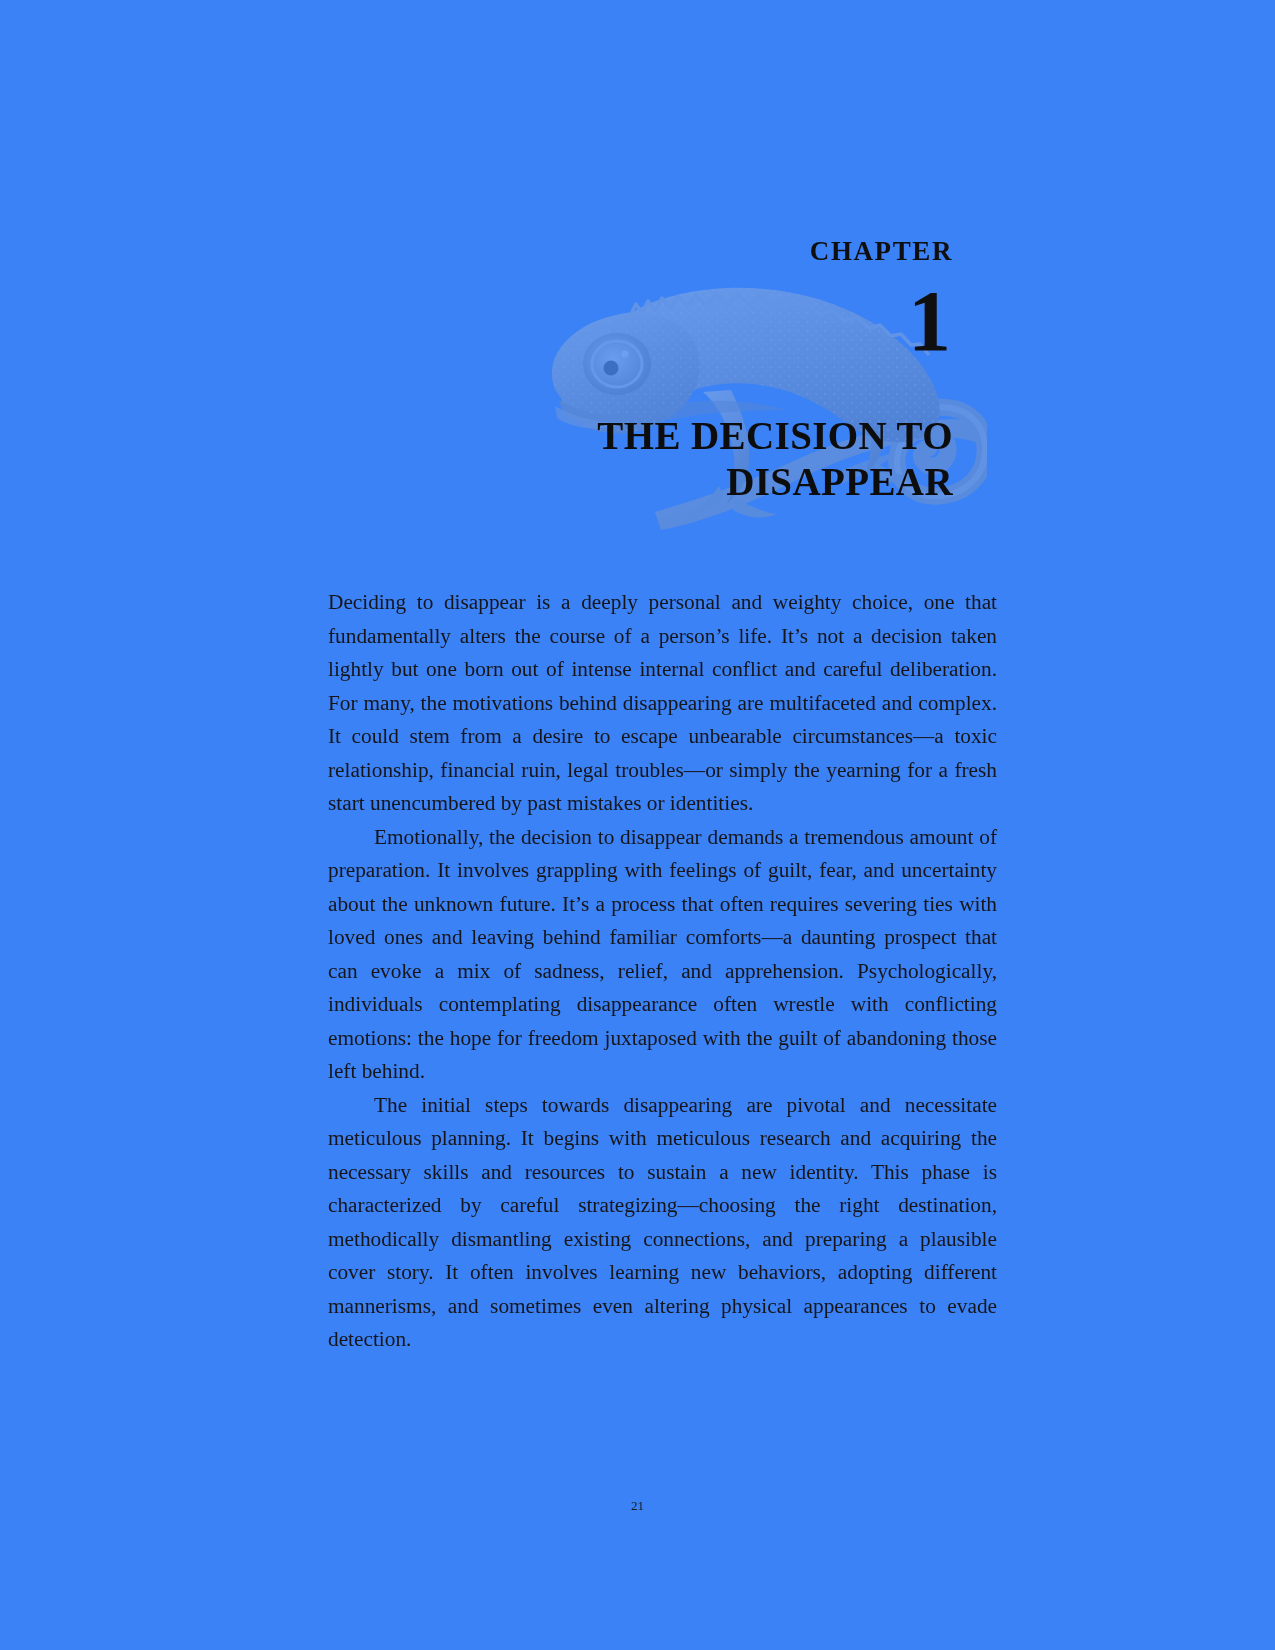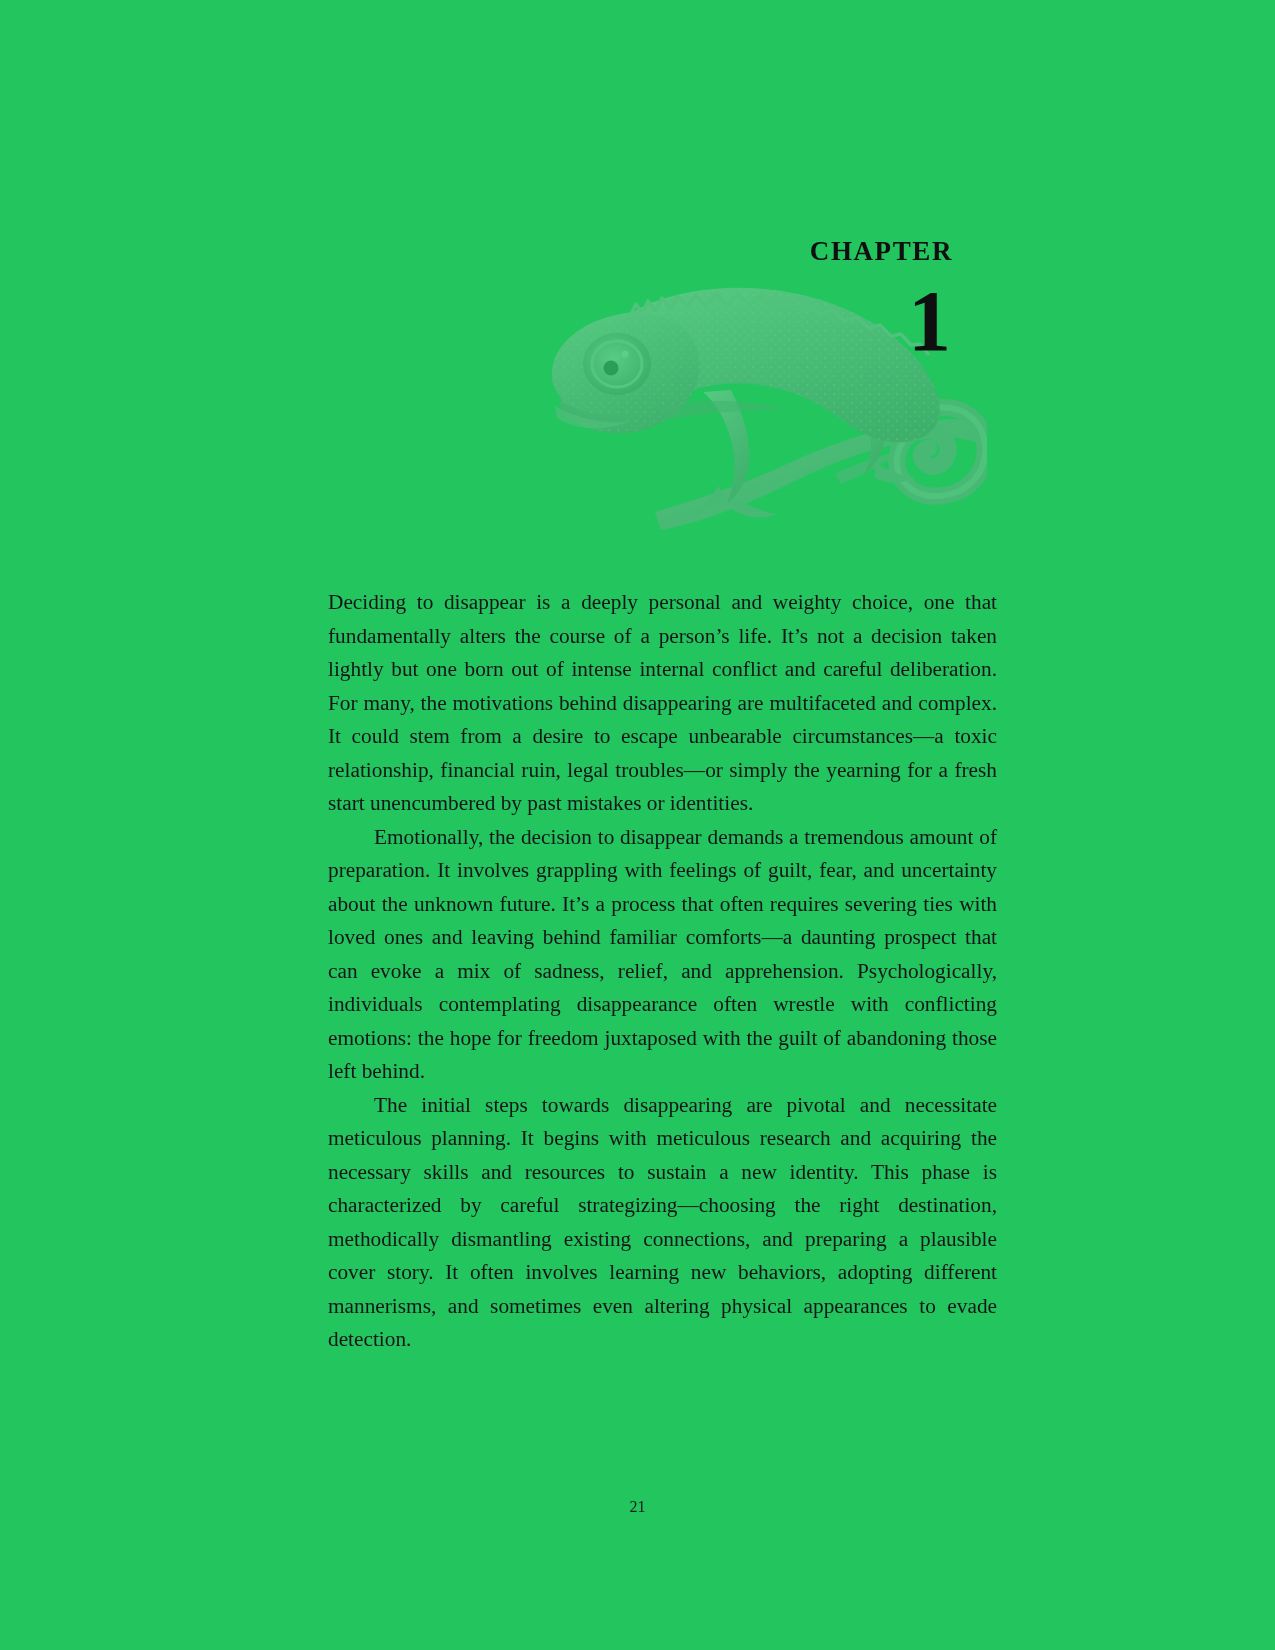--- a/index.html
+++ b/index.html
@@ -9,21 +9,21 @@
   }
   body {
     font-family: "Liberation Serif", "DejaVu Serif", serif;
     color: #1a1a1a;
   }
 
   .page {
     position: relative;
     width: 1275px;
     height: 1650px;
-    background: #22c55e;
+    background: #3b82f6;
     overflow: hidden;
   }
 
   
   .chapter-opener {
     position: absolute;
     left: 287px;
     top: 200px;
     width: 668px;
     height: 360px;
@@ -100,21 +100,21 @@
     text-indent: 0;
   }
 
   
   .folio {
     position: absolute;
     left: 0;
     top: 1498px;
     width: 1275px;
     text-align: center;
-    font-size: 16px;
+    font-size: 13px;
     color: #1a1a1a;
   }
 </style>
 </head>
 <body>
 
 <div class="page">
 
   <div class="chapter-opener">
 
@@ -197,20 +197,21 @@
         <path d="M200 286 C214 294 228 300 242 302 C228 308 212 306 198 298 Z" fill="#9aa0a7"></path>
 
         <path d="M120 196 C160 186 210 186 252 198 C216 198 172 200 134 208 Z" fill="#8c9097" opacity="0.6"></path>
       </svg>
     </div>
 
     <div class="chapter-label">CHAPTER</div>
 
     <div class="chapter-number">1</div>
 
+    <h1 class="chapter-title">THE DECISION TO DISAPPEAR</h1>
   </div>
 
   <div class="body-copy">
     <p class="first-para">Deciding to disappear is a deeply personal and weighty choice, one that fundamentally alters the course of a person’s life. It’s not a decision taken lightly but one born out of intense internal conflict and careful deliberation. For many, the motivations behind disappearing are multifaceted and complex. It could stem from a desire to escape unbearable circumstances—a toxic relationship, financial ruin, legal troubles—or simply the yearning for a fresh start unencumbered by past mistakes or identities.</p>
     <p>Emotionally, the decision to disappear demands a tremendous amount of preparation. It involves grappling with feelings of guilt, fear, and uncertainty about the unknown future. It’s a process that often requires severing ties with loved ones and leaving behind familiar comforts—a daunting prospect that can evoke a mix of sadness, relief, and apprehension. Psychologically, individuals contemplating disappearance often wrestle with conflicting emotions: the hope for freedom juxtaposed with the guilt of abandoning those left behind.</p>
     <p>The initial steps towards disappearing are pivotal and necessitate meticulous planning. It begins with meticulous research and acquiring the necessary skills and resources to sustain a new identity. This phase is characterized by careful strategizing—choosing the right destination, methodically dismantling existing connections, and preparing a plausible cover story. It often involves learning new behaviors, adopting different mannerisms, and sometimes even altering physical appearances to evade detection.</p>
   </div>
 
   <div class="folio">21</div>
 

